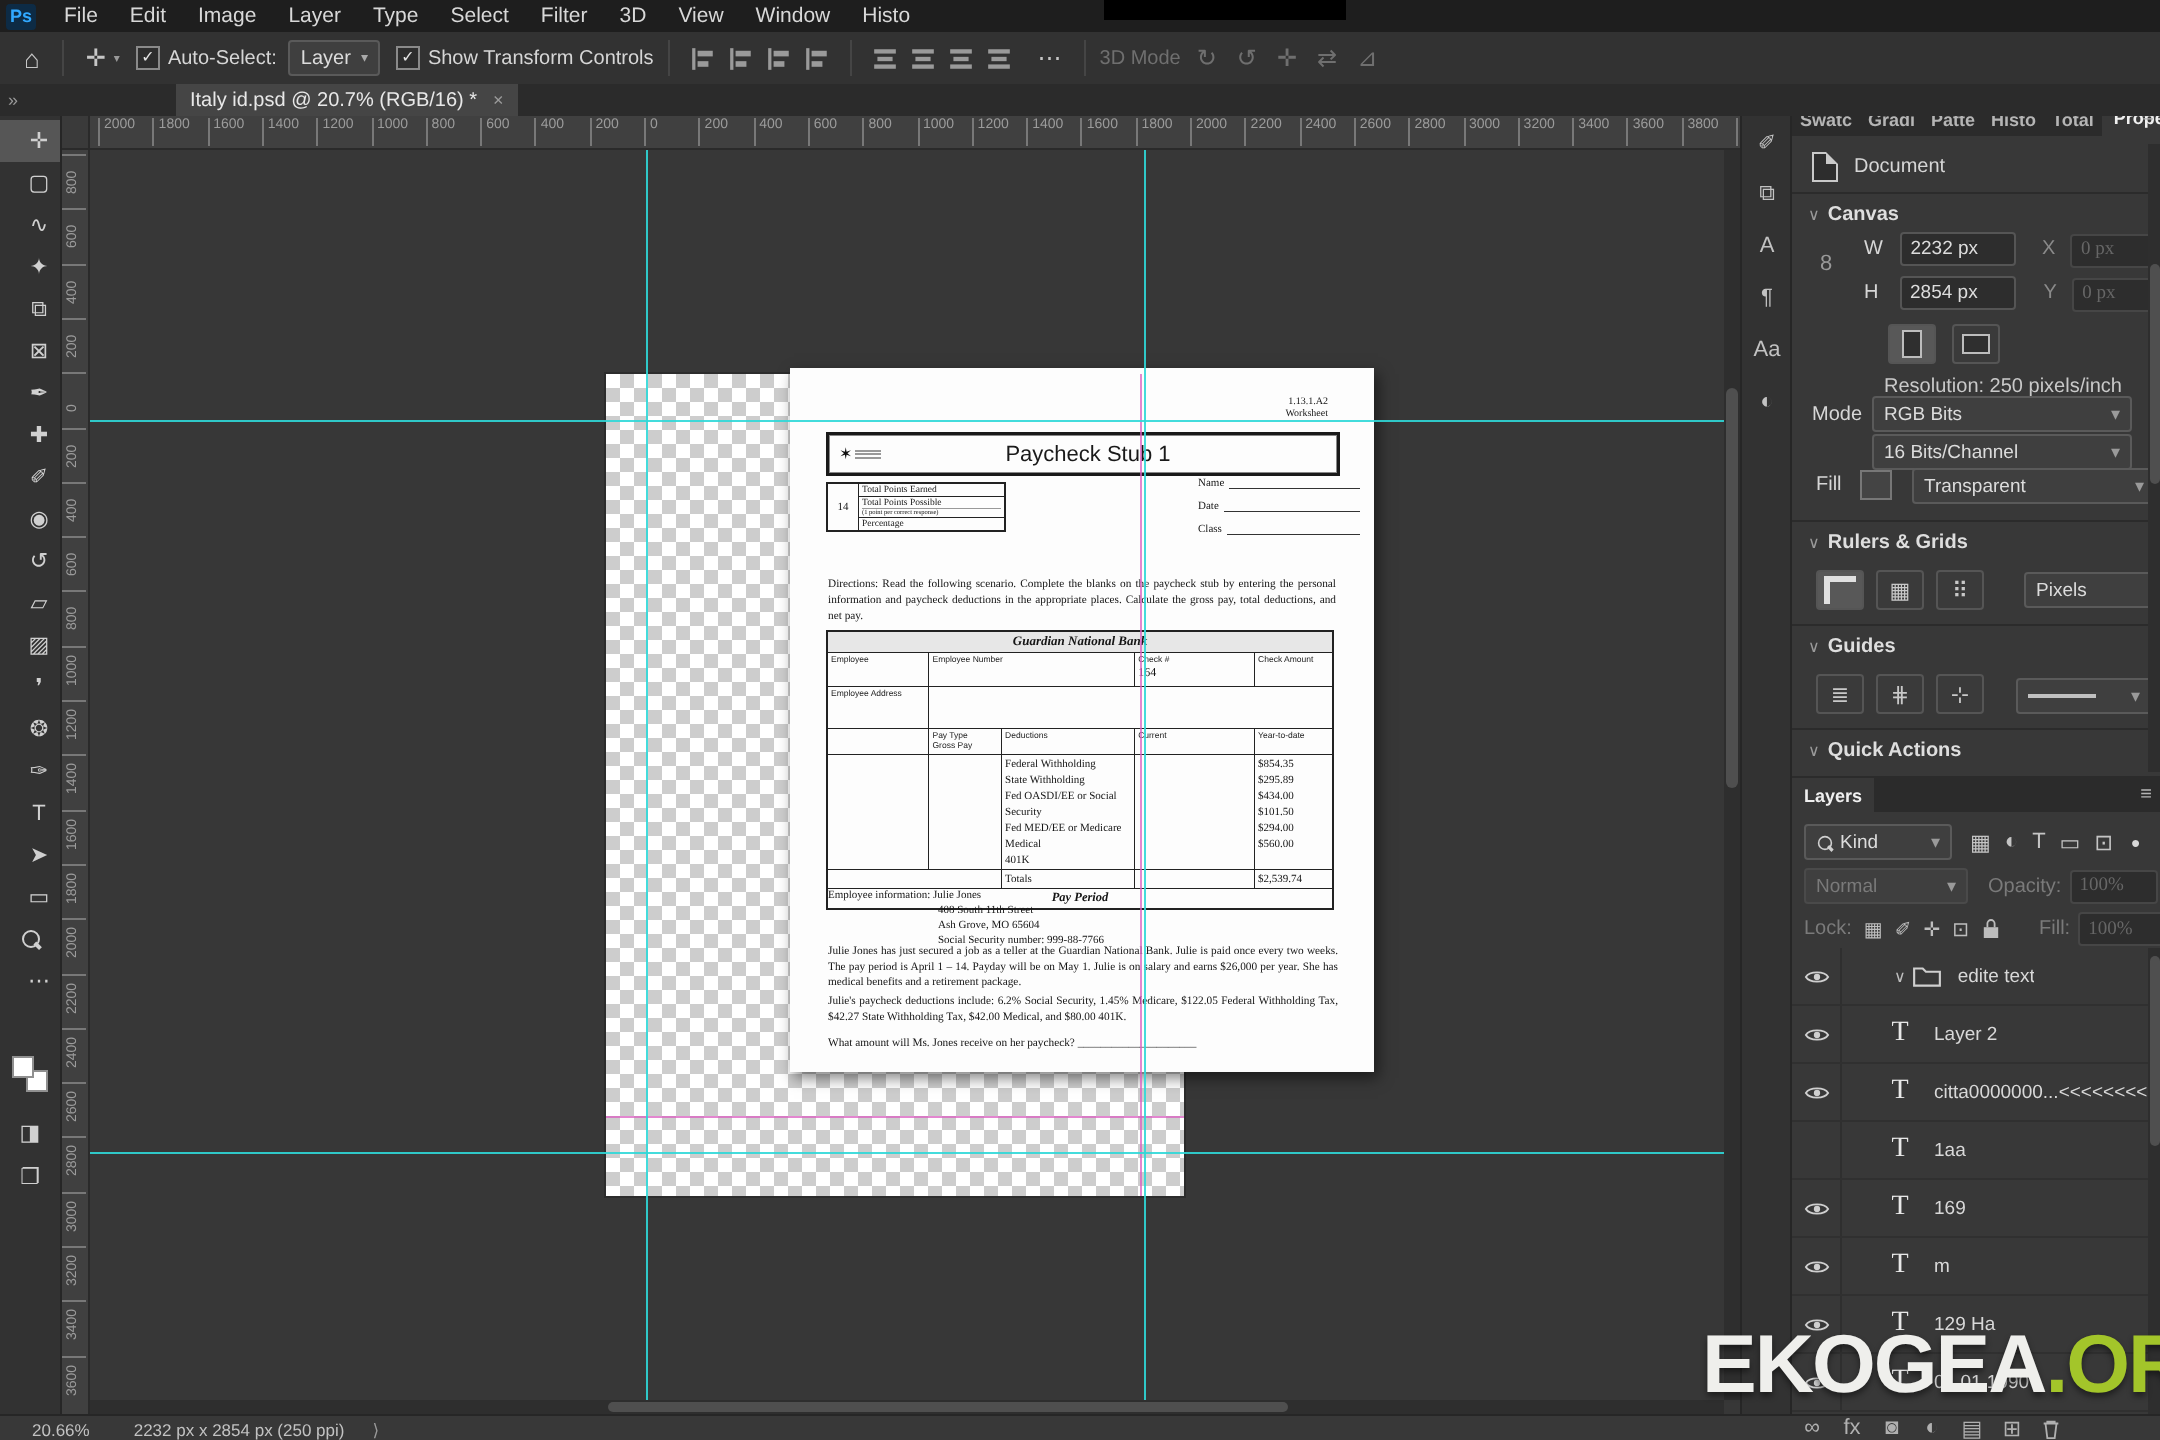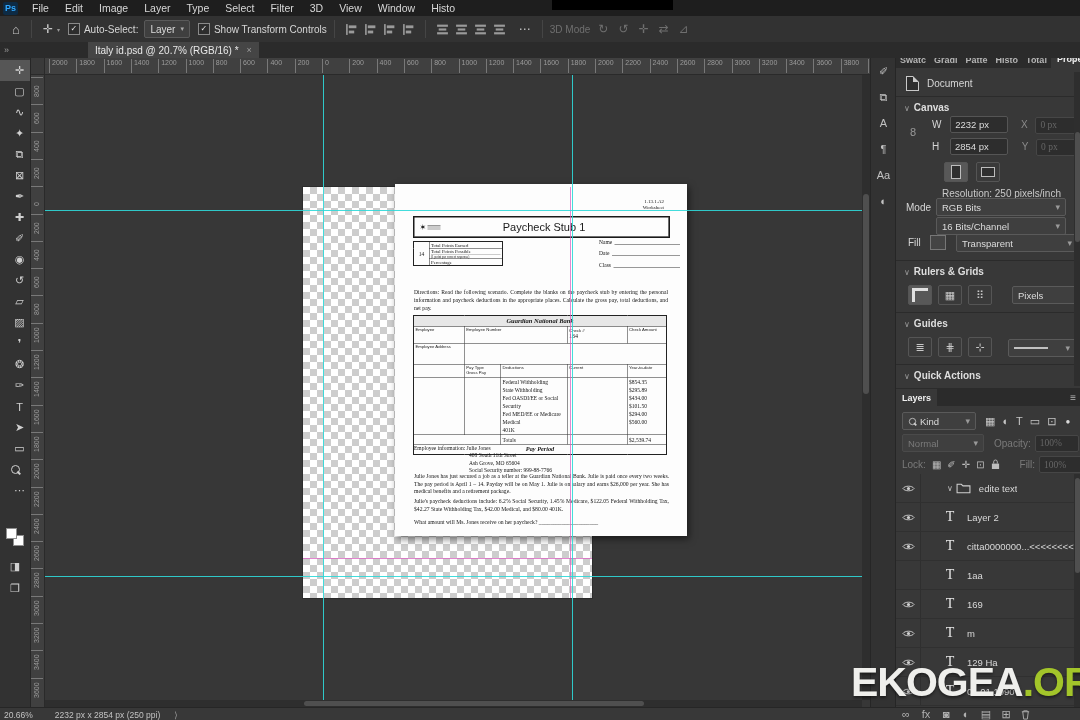--- a/index.html
+++ b/index.html
@@ -869,21 +869,21 @@
 
           <span class="lname">01.01.1990</span>
         </div>
       </div>
     <div class="abs scrolltrack" style="left:178px;top:432px;width:7px;height:243px">
       <span class="scrollthumb" style="left:1px;top:4px;width:5px;height:95px"></span>
     </div>
   </div>
 
   <div class="abs" id="statusbar">
-    <span style="margin-left:4px">20.66%</span>
+    <span style="margin-left:16px">20.66%</span>
     <span style="margin-left:22px">2232 px x 2854 px (250 ppi)</span>
     <span style="margin-left:14px;color:#9a9a9a">⟩</span>
   </div>
   <div class="abs" id="dockbottom">
     <span style="display:inline-flex">
 
     <span class="lbb-ico">∞</span>
         <span class="lbb-ico">fx</span>
         <span class="lbb-ico">◙</span>
         <span class="lbb-ico">◐</span>

